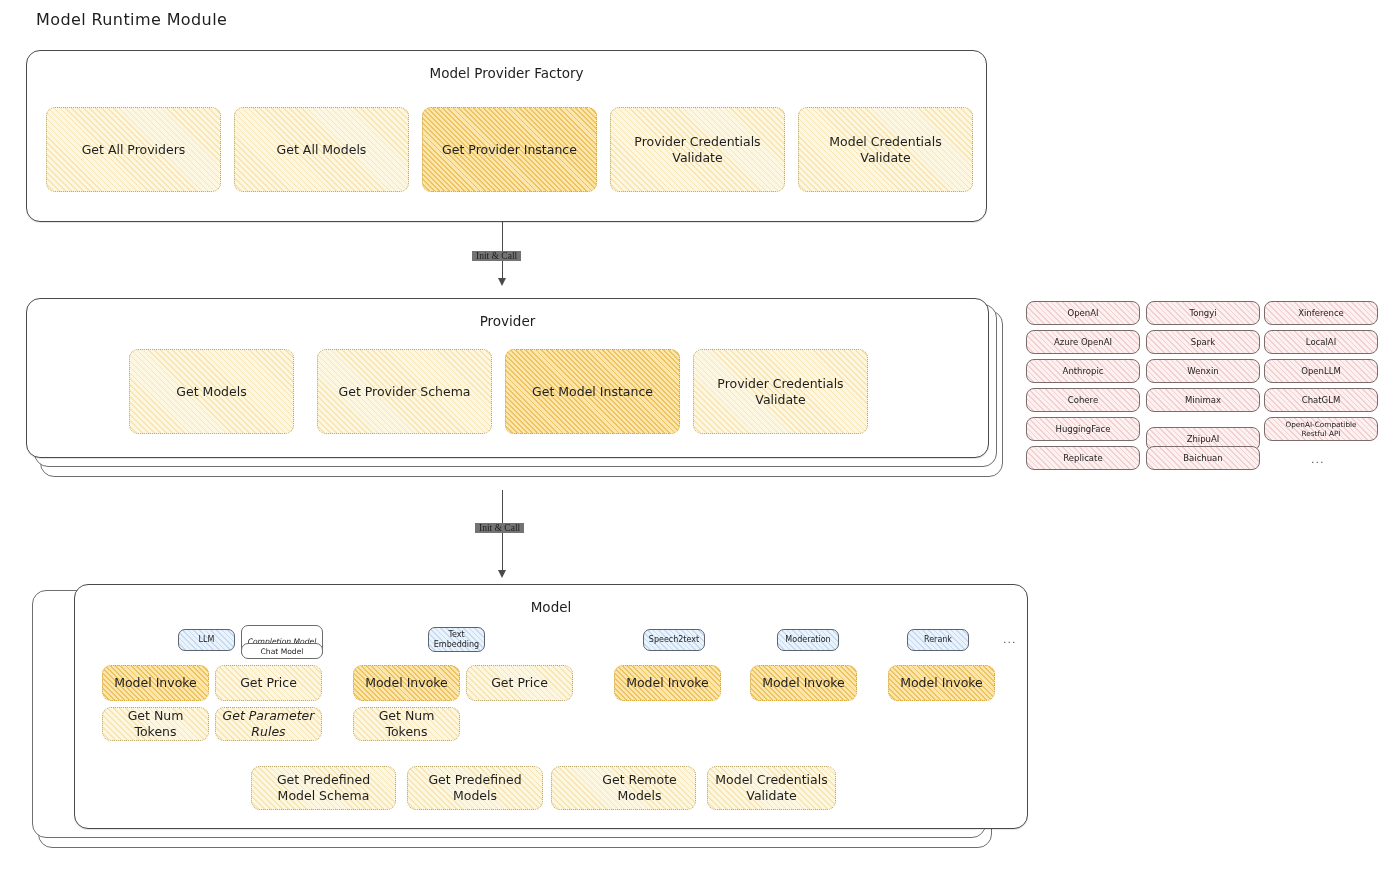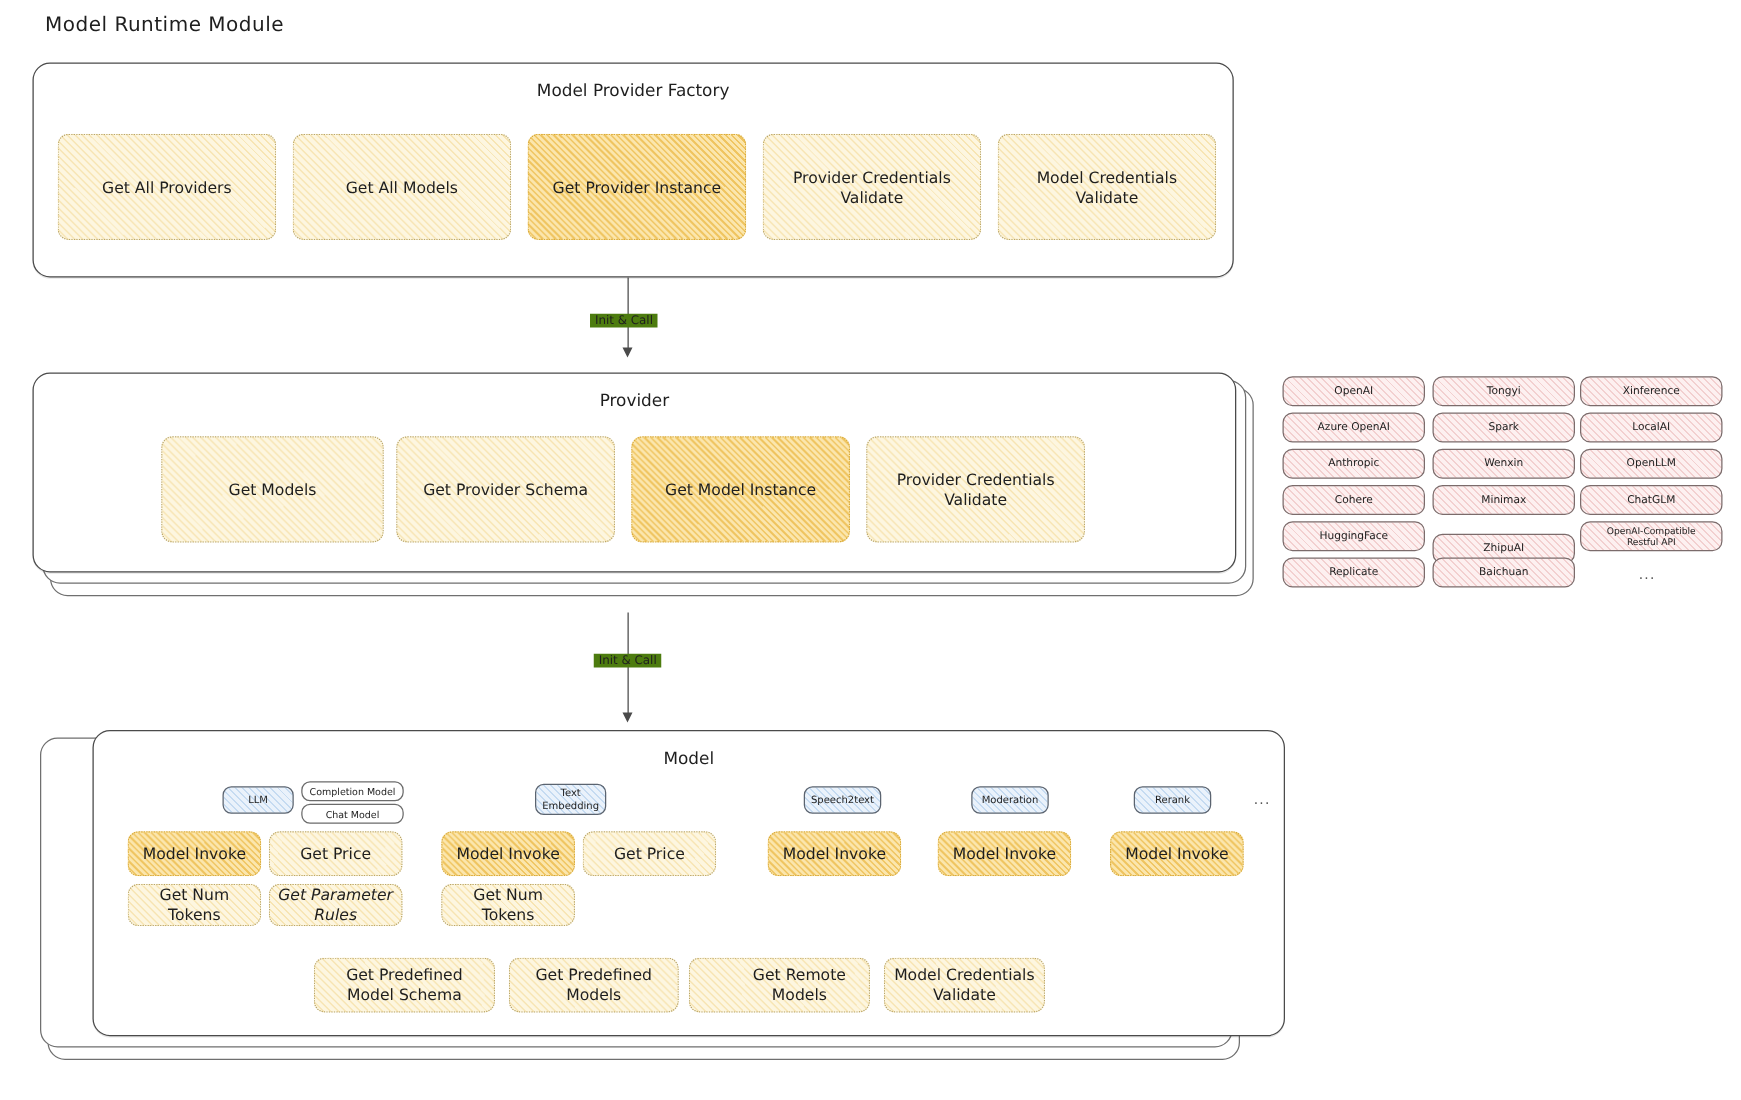--- a/index.html
+++ b/index.html
@@ -116,21 +116,21 @@
     position:absolute;font-size:11px;color:#555;letter-spacing:1px;
   }
 
   
   .arrow-line{position:absolute;width:1.2px;background:#4a4a4a;}
   .arrow-head{position:absolute;width:0;height:0;
     border-left:4.5px solid transparent;border-right:4.5px solid transparent;
     border-top:8px solid #4a4a4a;}
   .arrow-label{
     position:absolute;font-size:9.5px;color:#1e1e1e;
-    background:#4d7c0f;padding:0 4px;white-space:nowrap;
+    background:#737373;padding:0 4px;white-space:nowrap;font-family:Liberation Serif, serif;
   }
 </style>
 </head>
 <body>
 
 <div class="canvas">
 
   <div class="page-title">Model Runtime Module</div>
 
   <div class="container front" style="left:26px;top:50px;width:959px;height:170px;">
@@ -145,21 +145,21 @@
 
   <div class="arrow-line" style="left:502px;top:222px;height:62px;"></div>
   <div class="arrow-head" style="left:498px;top:278px;"></div>
   <div class="arrow-label" style="left:472px;top:251px;">Init &amp; Call</div>
 
   <div class="stack-layer" style="left:40px;top:310px;width:961px;height:165px;"></div>
   <div class="stack-layer" style="left:34px;top:304px;width:961px;height:161px;"></div>
   <div class="container front" style="left:26px;top:298px;width:961px;height:158px;">
     <div class="container-title">Provider</div>
 
-    <div class="node" style="left:102px;top:50px;width:178px;height:85px;">Get Models</div>
+    <div class="node" style="left:102px;top:50px;width:165px;height:85px;">Get Models</div>
     <div class="node" style="left:290px;top:50px;width:175px;height:85px;">Get Provider Schema</div>
     <div class="node hi" style="left:478px;top:50px;width:175px;height:85px;">Get Model Instance</div>
     <div class="node" style="left:666px;top:50px;width:175px;height:85px;">Provider Credentials Validate</div>
   </div>
 
   <div>
 
     <div class="chip" style="left:1026px;top:301px;width:114px;height:24px;">OpenAI</div>
     <div class="chip" style="left:1026px;top:330px;width:114px;height:24px;">Azure OpenAI</div>
     <div class="chip" style="left:1026px;top:359px;width:114px;height:24px;">Anthropic</div>
@@ -185,21 +185,21 @@
   <div class="arrow-line" style="left:502px;top:490px;height:85px;"></div>
   <div class="arrow-head" style="left:498px;top:570px;"></div>
   <div class="arrow-label" style="left:475px;top:523px;">Init &amp; Call</div>
 
   <div class="stack-layer" style="left:38px;top:596px;width:952px;height:250px;"></div>
   <div class="stack-layer" style="left:32px;top:590px;width:952px;height:246px;"></div>
   <div class="container front" style="left:26px;top:584px;width:952px;height:243px;margin-left:48px;">
     <div class="container-title">Model</div>
 
     <div class="tag" style="left:103px;top:44px;width:57px;height:22px;">LLM</div>
-    <div class="badge" style="left:166px;top:40px;width:82px;height:16px;">Completion Model</div>
+    <div class="badge" style="left:166px;top:40px;width:82px;height:33px;font-style:italic;">Completion Model</div>
     <div class="badge" style="left:166px;top:58px;width:82px;height:16px;">Chat Model</div>
 
     <div class="node hi" style="left:27px;top:80px;width:107px;height:36px;">Model Invoke</div>
     <div class="node" style="left:140px;top:80px;width:107px;height:36px;">Get Price</div>
     <div class="node" style="left:27px;top:122px;width:107px;height:34px;">Get Num Tokens</div>
     <div class="node" style="left:140px;top:122px;width:107px;height:34px;font-style:italic;">Get Parameter Rules</div>
 
     <div class="tag" style="left:353px;top:42px;width:57px;height:25px;">Text Embedding</div>
     <div class="node hi" style="left:278px;top:80px;width:107px;height:36px;">Model Invoke</div>
     <div class="node" style="left:391px;top:80px;width:107px;height:36px;">Get Price</div>

